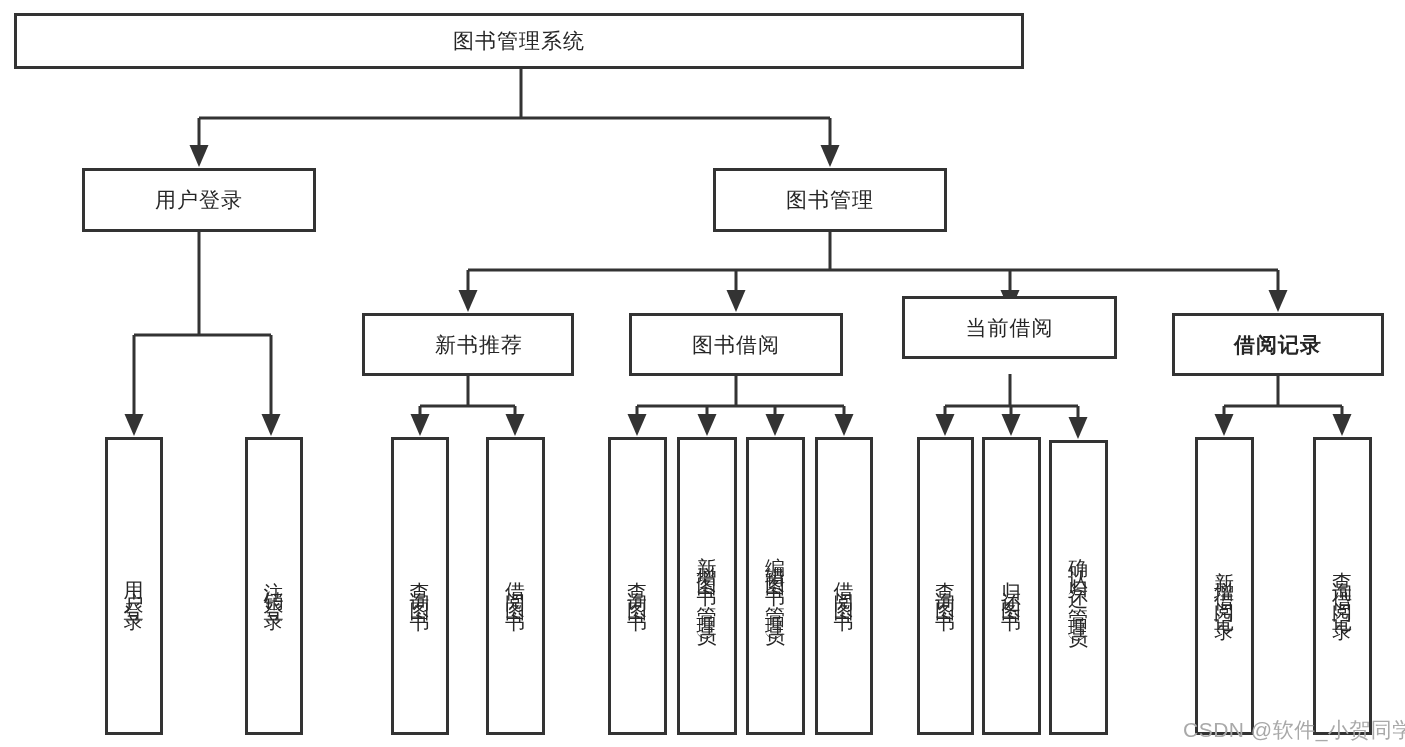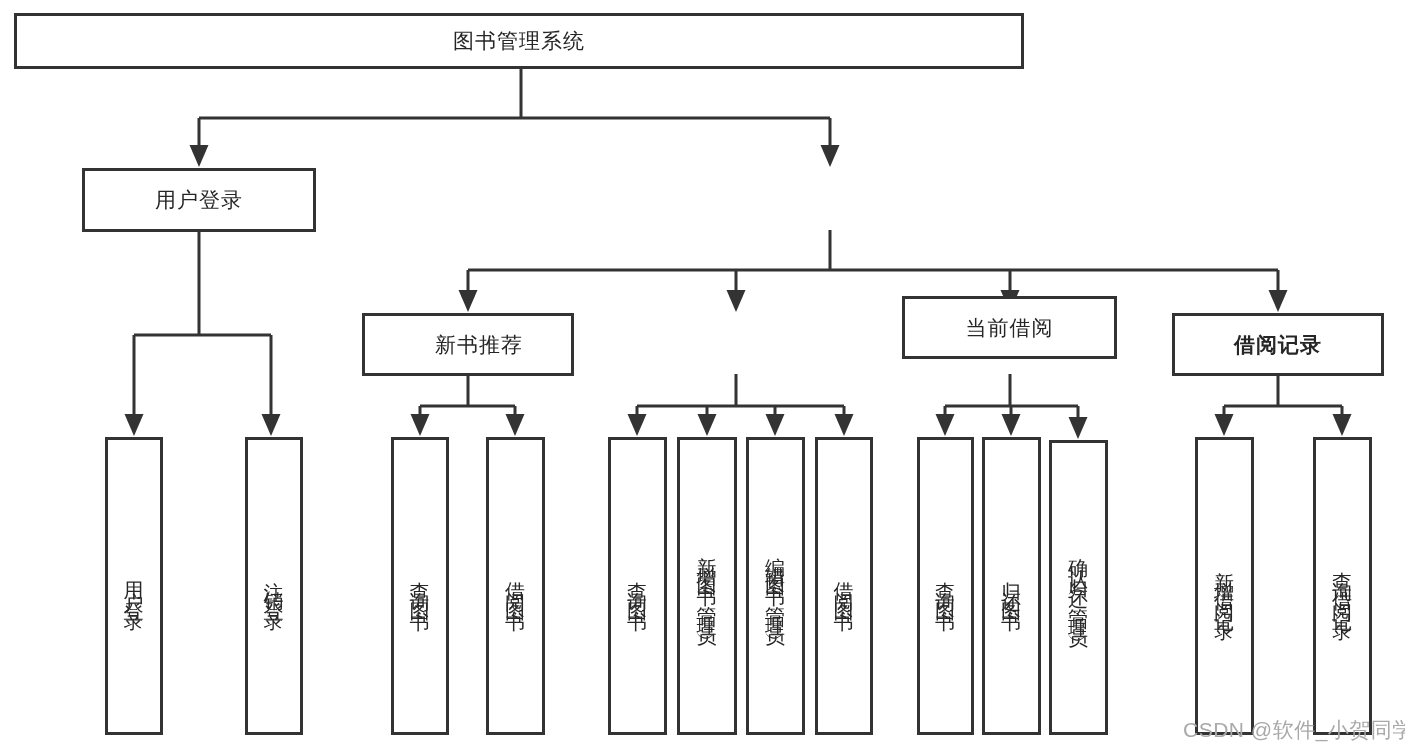--- a/index.html
+++ b/index.html
@@ -119,23 +119,29 @@
     <polygon points="1332.5,414 1351.5,414 1342,436"></polygon>
   </svg>
 
   <div class="hbox" style="left:14px; top:13px; width:1010px; height:56px;">
     <span>图书管理系统</span>
   </div>
 
   <div class="hbox" style="left:82px; top:168px; width:234px; height:64px;">
     <span>用户登录</span>
   </div>
+  <div class="hbox" style="left:713px; top:168px; width:234px; height:64px;">
+    <span>图书管理</span>
+  </div>
 
   <div class="hbox" style="left:362px; top:313px; width:212px; height:63px;padding-left:22px;">
     <span>新书推荐</span>
+  </div>
+  <div class="hbox" style="left:629px; top:313px; width:214px; height:63px;">
+    <span>图书借阅</span>
   </div>
   <div class="hbox" style="left:902px; top:296px; width:215px; height:63px;">
     <span>当前借阅</span>
   </div>
   <div class="hbox" style="left:1172px; top:313px; width:212px; height:63px;font-weight:bold;">
     <span>借阅记录</span>
   </div>
 
   <div class="vbox" style="left:105px; width:58px;">
     <span class="vtext">用户登录</span>

